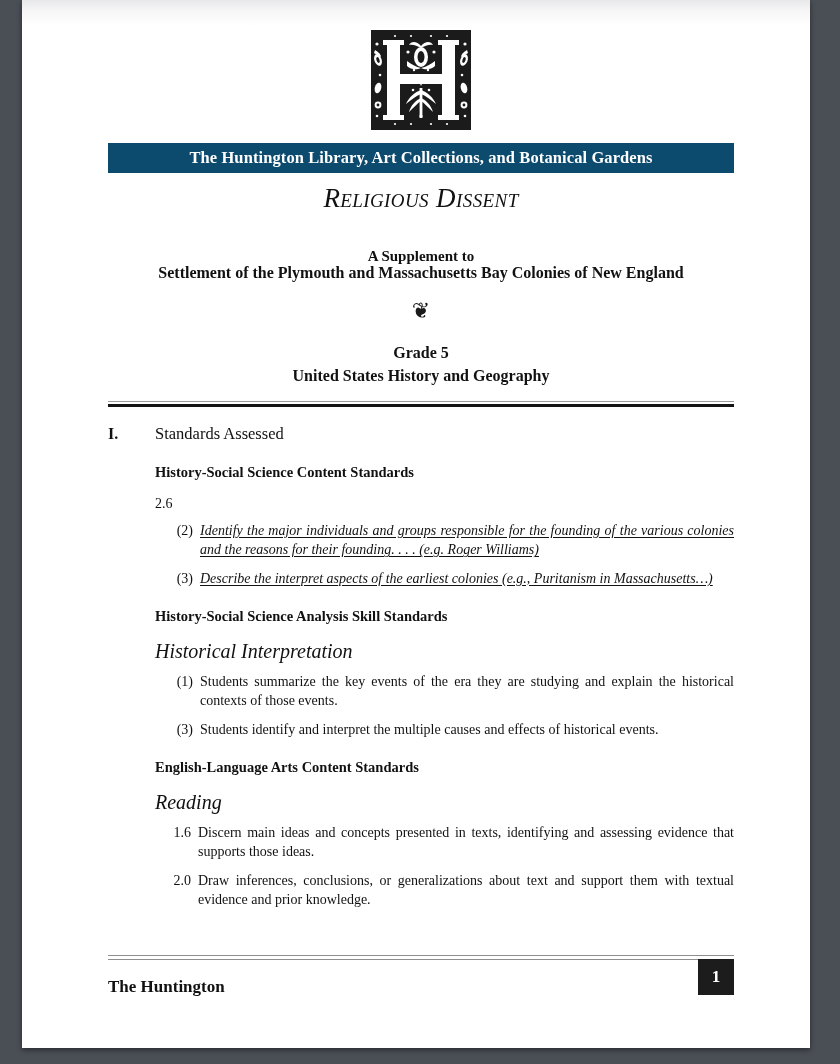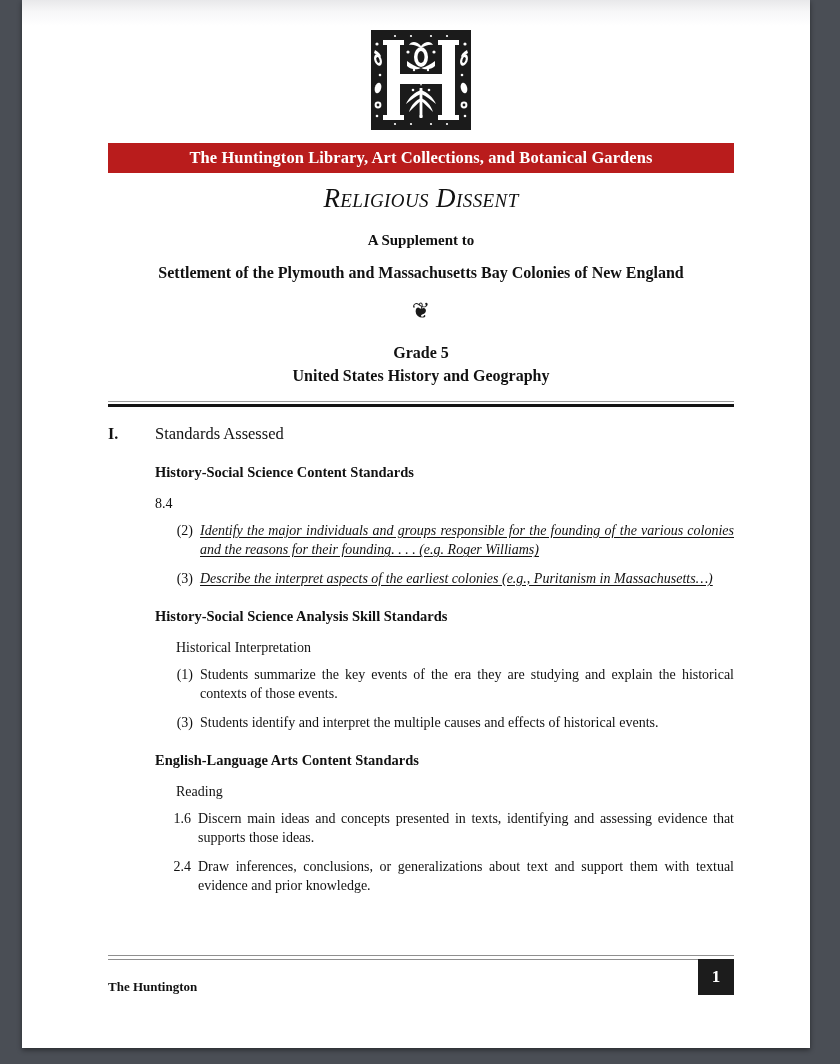--- a/index.html
+++ b/index.html
@@ -53,42 +53,42 @@
     width: 106px; height: 106px;
     background: #ffffff;
     padding: 3px;
   }
   .logo-svg { display: block; width: 100px; height: 100px; }
 
   
   #banner {
     top: 143px;
     height: 30px;
-    background: #b91c1c;
+    background: #0c4a6e;
     color: #ffffff;
     display: flex;
     align-items: center;
     justify-content: center;
     font-weight: bold;
     font-size: 16.5px;
     letter-spacing: 0.1px;
   }
 
   
   #doc-title {
     top: 183px;
     text-align: center;
     font-size: 27px;
     font-variant: small-caps;
     letter-spacing: 0.4px;
     color: #111;
     font-style: italic;
   }
   #supplement-line {
-    top: 232px;
+    top: 248px;
     text-align: center;
     font-size: 15px;
     font-weight: bold;
     color: #111;
   }
   #supplement-title {
     top: 264px;
     text-align: center;
     font-size: 16px;
     font-weight: bold;
@@ -136,24 +136,24 @@
     color: #111;
   }
   .sub-block { margin-left: 47px; }
   .sub-head {
     font-size: 14.5px;
     font-weight: bold;
     color: #111;
     margin-top: 20px;
   }
   .sub-ital {
-    font-size: 14px;
+    font-size: 20px;
+    font-style: italic;
     color: #111;
     margin-top: 15px;
-    margin-left: 21px;
   }
   .plain-num {
     font-size: 14px;
     color: #111;
     margin-top: 15px;
   }
   .list { margin-top: 9px; }
   .li {
     display: flex;
     align-items: baseline;
@@ -186,21 +186,21 @@
   .li.noj .txt { text-align: left; }
 
   
   #footer {
     top: 970px;
     height: 34px;
     display: flex;
     align-items: center;
   }
   #footer .f-brand {
-    font-size: 13px;
+    font-size: 17px;
     font-weight: bold;
     color: #111;
     white-space: nowrap;
   }
   #footer .f-rest {
     font-size: 15px;
     color: #111;
     margin-left: 13px;
     white-space: nowrap;
   }
@@ -326,21 +326,21 @@
 
     <div class="col" id="body-area">
 
       <div class="section-row">
         <span class="roman-num">I.</span>
         <span class="section-head">Standards Assessed</span>
       </div>
 
       <div class="sub-block">
         <div class="sub-head">History-Social Science Content Standards</div>
-        <div class="plain-num">8.4</div>
+        <div class="plain-num">2.6</div>
         <div class="list">
           <div class="li underlined">
             <span class="marker">(2)</span>
             <span class="txt">Identify the major individuals and groups responsible for the founding of the various colonies and the reasons for their founding. . . . (e.g. Roger Williams)</span>
           </div>
           <div class="li underlined">
             <span class="marker">(3)</span>
             <span class="txt">Describe the interpret aspects of the earliest colonies (e.g., Puritanism in Massachusetts…)</span>
           </div>
         </div>
@@ -363,21 +363,21 @@
 
       <div class="sub-block">
         <div class="sub-head">English-Language Arts Content Standards</div>
         <div class="sub-ital">Reading</div>
         <div class="list">
           <div class="li">
             <span class="marker narrow">1.6</span>
             <span class="txt">Discern main ideas and concepts presented in texts, identifying and assessing evidence that supports those ideas.</span>
           </div>
           <div class="li">
-            <span class="marker narrow">2.4</span>
+            <span class="marker narrow">2.0</span>
             <span class="txt">Draw inferences, conclusions, or generalizations about text and support them with textual evidence and prior knowledge.</span>
           </div>
         </div>
       </div>
 
     </div>
 
     <div class="col" id="footer-rule">
       <div class="fr-line"></div>
       <div class="fr-gap"></div>

